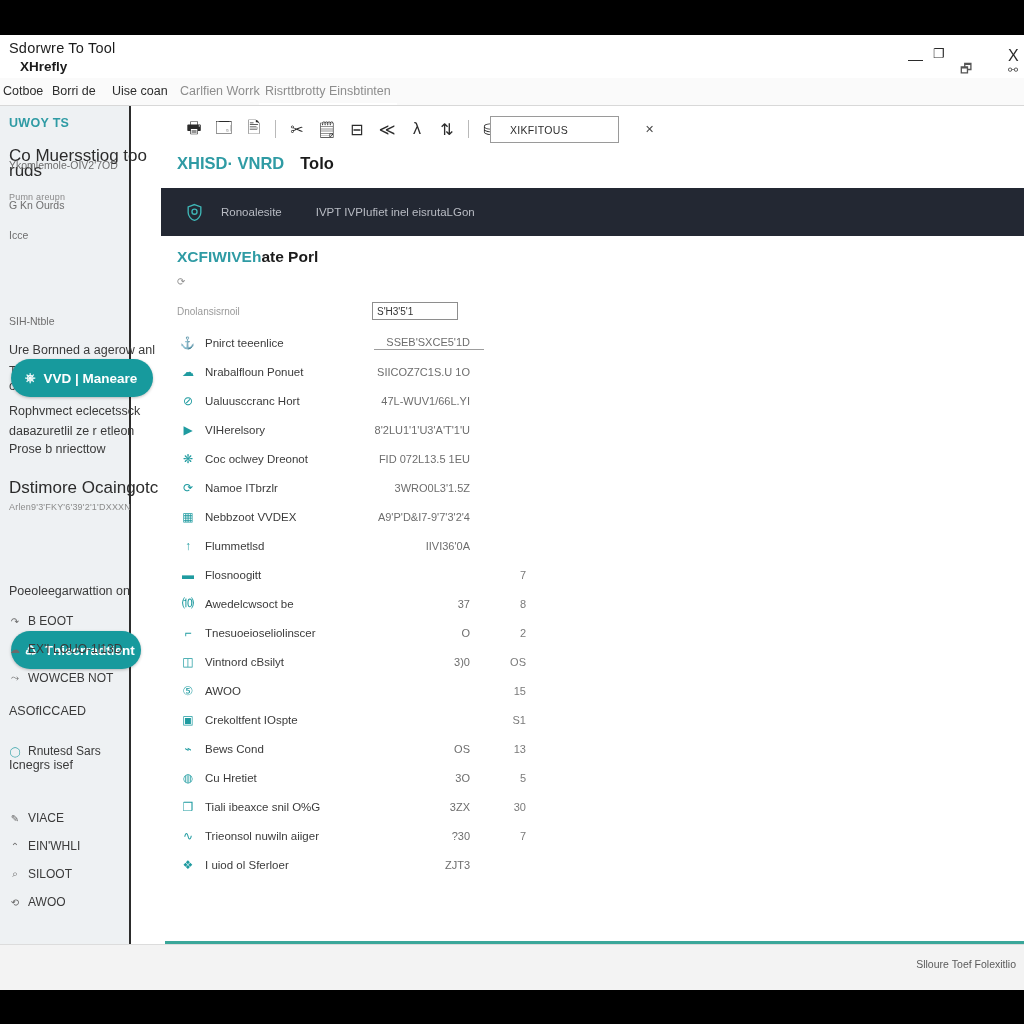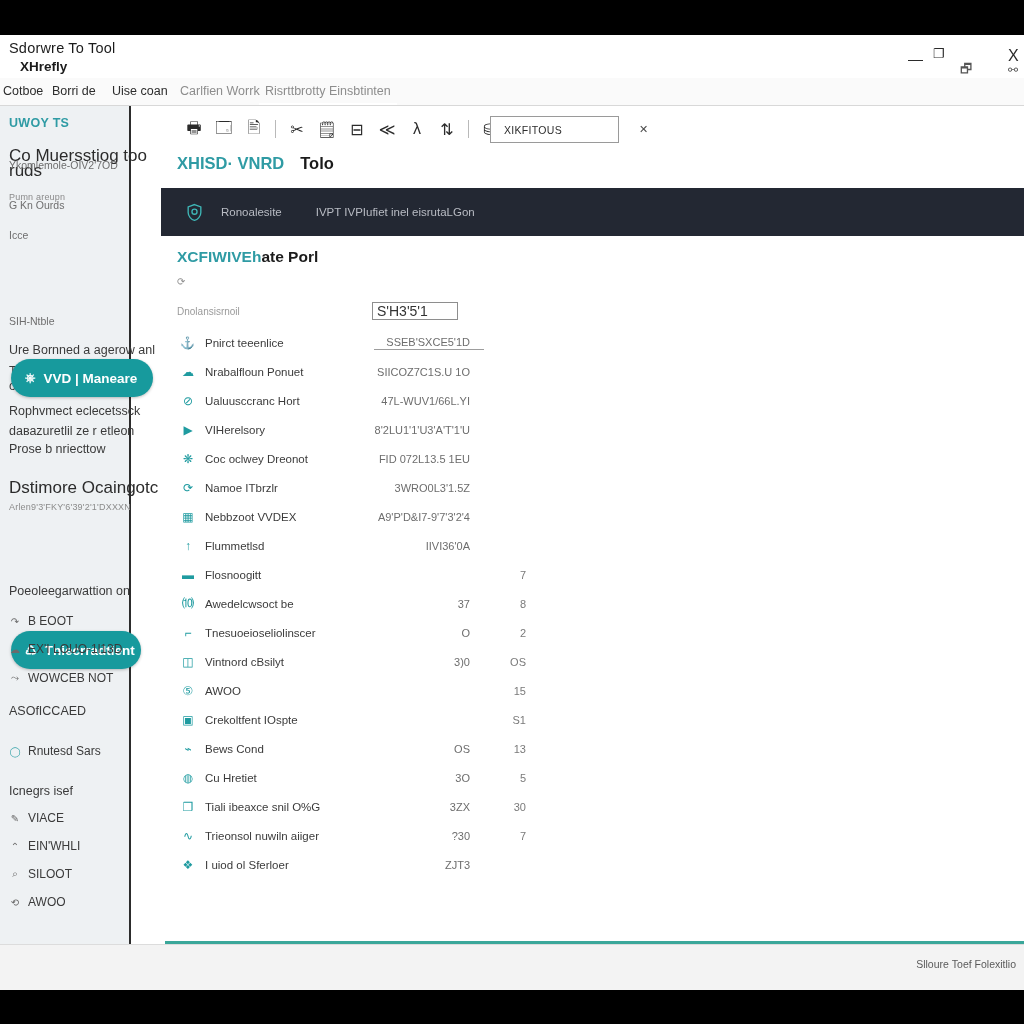--- a/index.html
+++ b/index.html
@@ -181,21 +181,21 @@
     width: 1px; height: 18px; background: #b9b9b9; margin: 0 6px;
   }
   #search-box {
     position: absolute;
     left: 325px; top: 10px;
     width: 129px; height: 27px;
     border: 1px solid #9a9a9a;
     background: #ffffff;
     display: flex;
     align-items: center;
-    padding: 0 13px;
+    padding: 0 19px;
   }
   #search-input {
     flex: 1;
     border: none; outline: none;
     font-size: 10.5px;
     font-family: "Liberation Sans", sans-serif;
     color: #2d2d2d;
     background: transparent;
     letter-spacing: .3px;
   }
@@ -266,21 +266,21 @@
     left: 12px; top: 66px;
     width: 460px;
     display: flex;
     align-items: center;
   }
   #field-label { font-size: 10px; color: #9a9a9a; flex: 0 0 195px; }
   #field-input {
     width: 86px; height: 18px;
     border: 1px solid #8e8e8e;
     background: #fff;
-    font-size: 14px;
+    font-size: 10px;
     color: #333;
     font-family: "Liberation Sans", sans-serif;
     padding: 0 4px;
     outline: none;
   }
 
   
   #tbl {
     position: absolute;
     left: 12px; top: 92px;
@@ -376,21 +376,21 @@
         <div class="side-txt small" style="top: 208px;">SIH-Ntblе</div>
         <div class="side-txt " style="top: 237px;">Ure Bornned a agerow anl</div>
         <div class="side-txt " style="top: 258px;">Thcer seneor e drad oscane</div>
         <div class="side-txt " style="top: 298px;">Rophvmect eclecetssck</div>
         <div class="side-txt " style="top: 318px;">daваzuretlil ze r etleon</div>
         <div class="side-txt " style="top: 336px;">Prose b nriecttow</div>
         <div class="side-txt head" style="top: 374px;">Dstimore Ocaingotc</div>
         <div class="side-txt tiny" style="top: 394px;">Arlen9'3'FKY'6'39'2'1'DXXXN</div>
         <div class="side-txt " style="top: 478px;">Poeoleegarwattion on</div>
         <div class="side-txt " style="top: 598px;">ASOfICCAED</div>
-        <div class="side-txt " style="top: 678px;">Icnegrs isef</div>
+        <div class="side-txt " style="top: 652px;">Icnegrs isef</div>
         <div class="pill-btn" style="top: 253px; width: 142px;">
           <span class="pill-ic">⎈</span>
           <span class="pill-lb">VVD | Manеare</span>
         </div>
         <div class="pill-btn" style="top: 525px; width: 130px;">
           <span class="pill-ic">♺</span>
           <span class="pill-lb">Tnieсrradtient</span>
         </div>
         <div class="side-row" style="top: 508px;">
           <span class="ric">↷</span>

